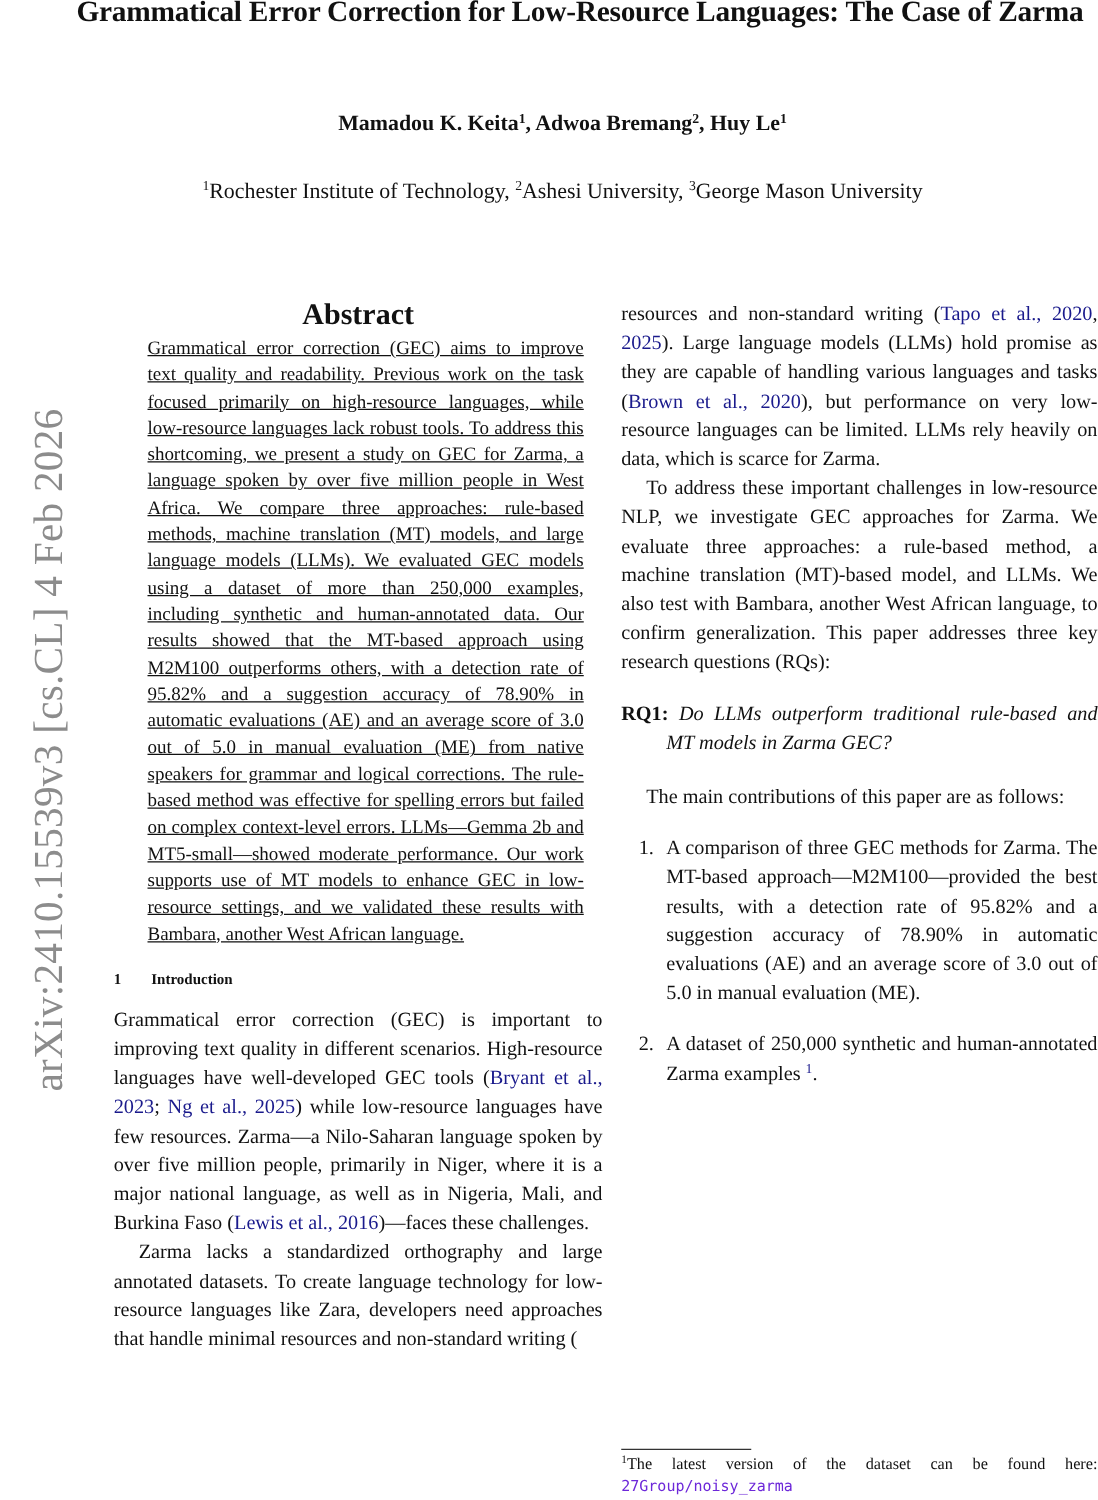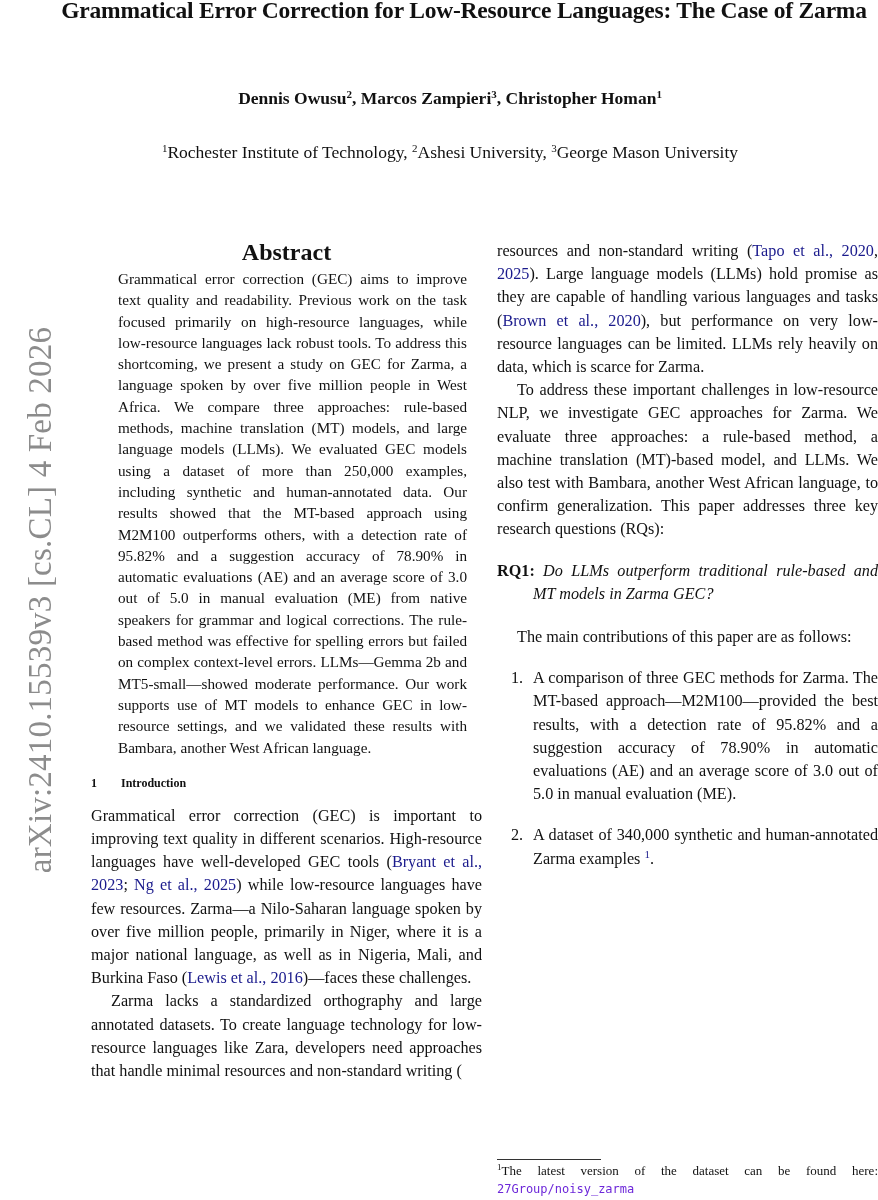--- a/index.html
+++ b/index.html
@@ -31,21 +31,21 @@
     }
     .col {
       position: absolute; font-size: 16.2px; line-height: 23.2px; text-align: justify;
     }
     .col-left { left: 91px; width: 391px; top: 240px; }
     .col-right { left: 497px; width: 381px; top: 240px; }
     .abs-heading {
       text-align: center; font-weight: bold; font-size: 24px; line-height: 24px;
       margin: 0 0 4px 0;
     }
-    .abstract { margin: 0 15px 0 27px; font-size: 15.2px; line-height: 21.3px; }
+    .abstract { margin: 0 15px 0 27px; font-size: 15.2px; line-height: 21.3px; text-decoration: underline; }
     .section-heading {
       font-weight: bold; font-size: 12px; line-height: 24px; margin: 13px 0 10px 0;
     }
     .section-heading .num { display: inline-block; width: 30px; }
     p { margin: 0; }
     .indent { text-indent: 20px; }
     a.cite { color: #1a1a8c; text-decoration: none; }
     .rq { margin: 0 0 16px 0; padding-left: 36px; text-indent: -36px; }
     .rq b { font-weight: bold; }
     .rq i { font-style: italic; }
@@ -66,23 +66,23 @@
       font-family: "DejaVu Sans Mono", monospace; font-size: 12px; color: #6d28d9; text-decoration: none;
     }
   </style>
 </head>
 <body>
 
 <div class="title">Grammatical Error Correction for Low-Resource Languages: The Case of Zarma</div>
 
 <div class="authors">
   <div>
-    <span>Dennis Owusu</span><sup>2</sup>,
-    <span>Marcos Zampieri</span><sup>3</sup>,
-    <span>Christopher Homan</span><sup>1</sup>
+    <span>Mamadou K. Keita</span><sup>1</sup>,
+    <span>Adwoa Bremang</span><sup>2</sup>,
+    <span>Huy Le</span><sup>1</sup>
   </div>
 </div>
 
 <div class="affil">
   <sup>1</sup><span>Rochester Institute of Technology</span>,
   <sup>2</sup><span>Ashesi University</span>,
   <sup>3</sup><span>George Mason University</span>
 </div>
 
 <div class="arxiv-stamp">arXiv:2410.15539v3  [cs.CL]  4 Feb 2026</div>
@@ -115,21 +115,21 @@
 
   <p class="indent contrib-intro">The main contributions of this paper are as follows:</p>
 
   <ol class="contribs">
     <li>
       <span class="num">1.</span>
       <span>A comparison of three GEC methods for Zarma. The MT-based approach—M2M100—provided the best results, with a detection rate of 95.82% and a suggestion accuracy of 78.90% in automatic evaluations (AE) and an average score of 3.0 out of 5.0 in manual evaluation (ME).</span>
     </li>
     <li>
       <span class="num">2.</span>
-      <span>A dataset of 340,000 synthetic and human-annotated Zarma examples </span><sup style="color:#1a1a8c">1</sup><span>.</span>
+      <span>A dataset of 250,000 synthetic and human-annotated Zarma examples </span><sup style="color:#1a1a8c">1</sup><span>.</span>
     </li>
   </ol>
 </div>
 
 <div class="footnote-rule"></div>
 <div class="footnote">
   <span class="fn-mark">1</span><span>The latest version of the dataset can be found here: </span><a class="fn-link">27Group/noisy_zarma</a>
 </div>
 
 </body></html>

